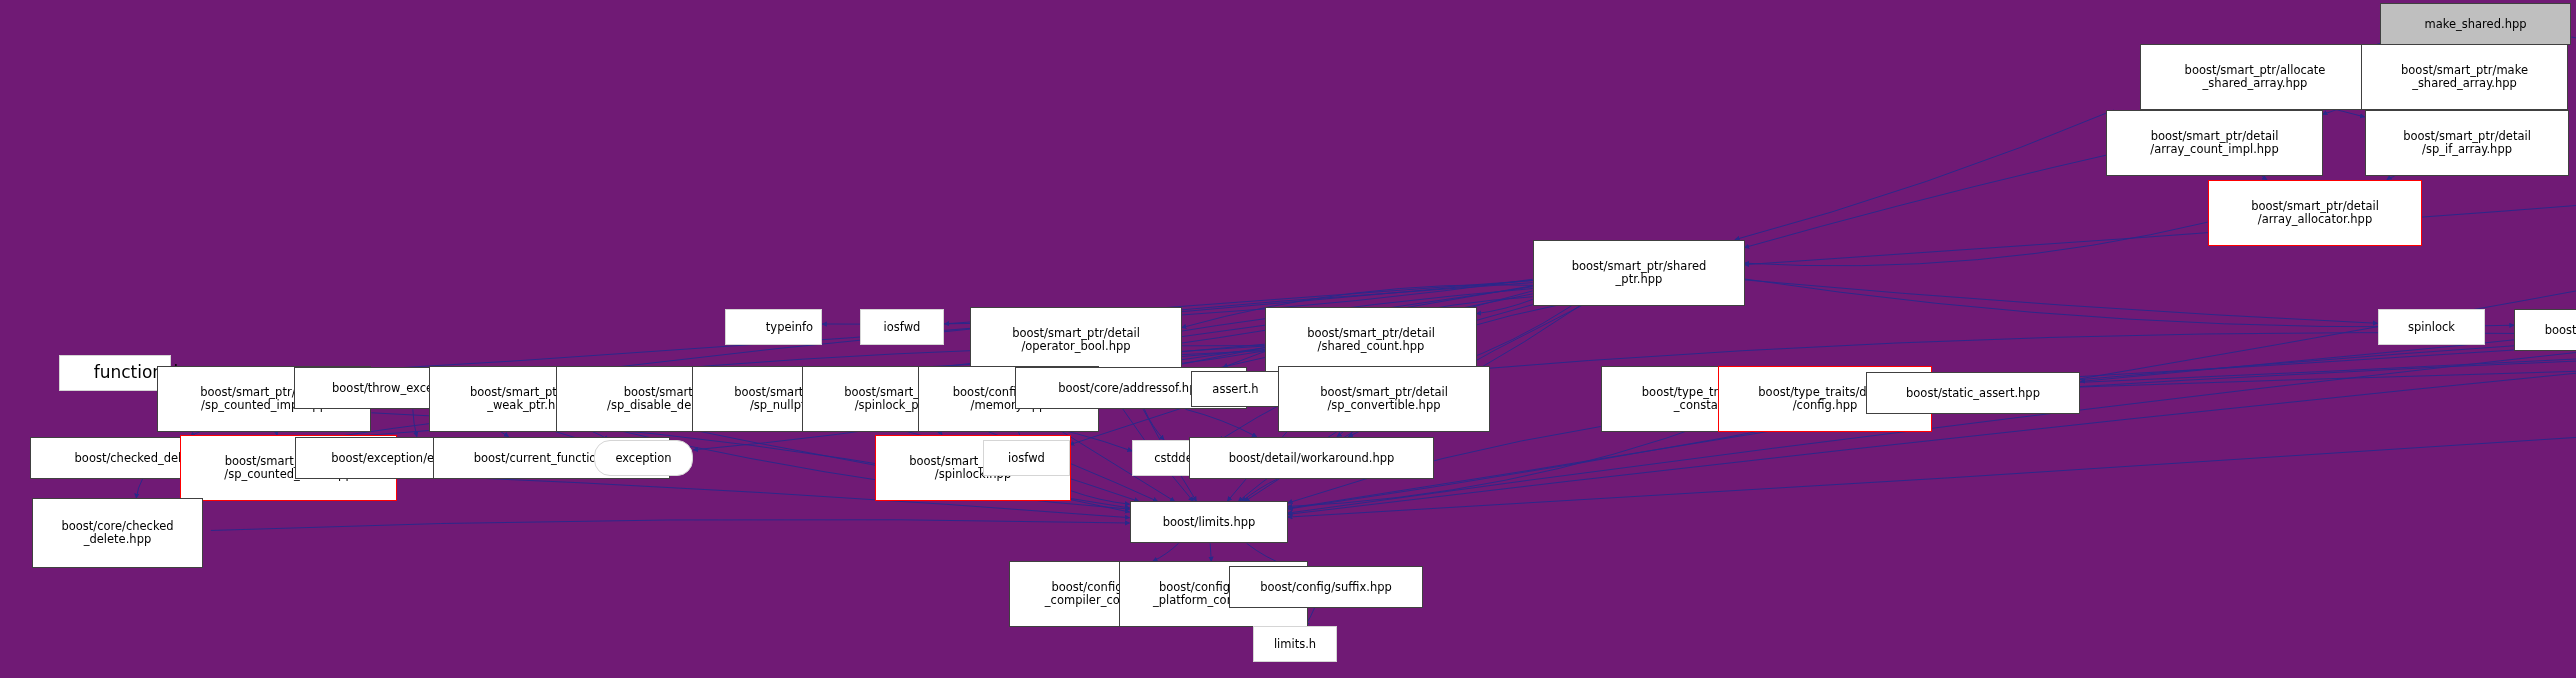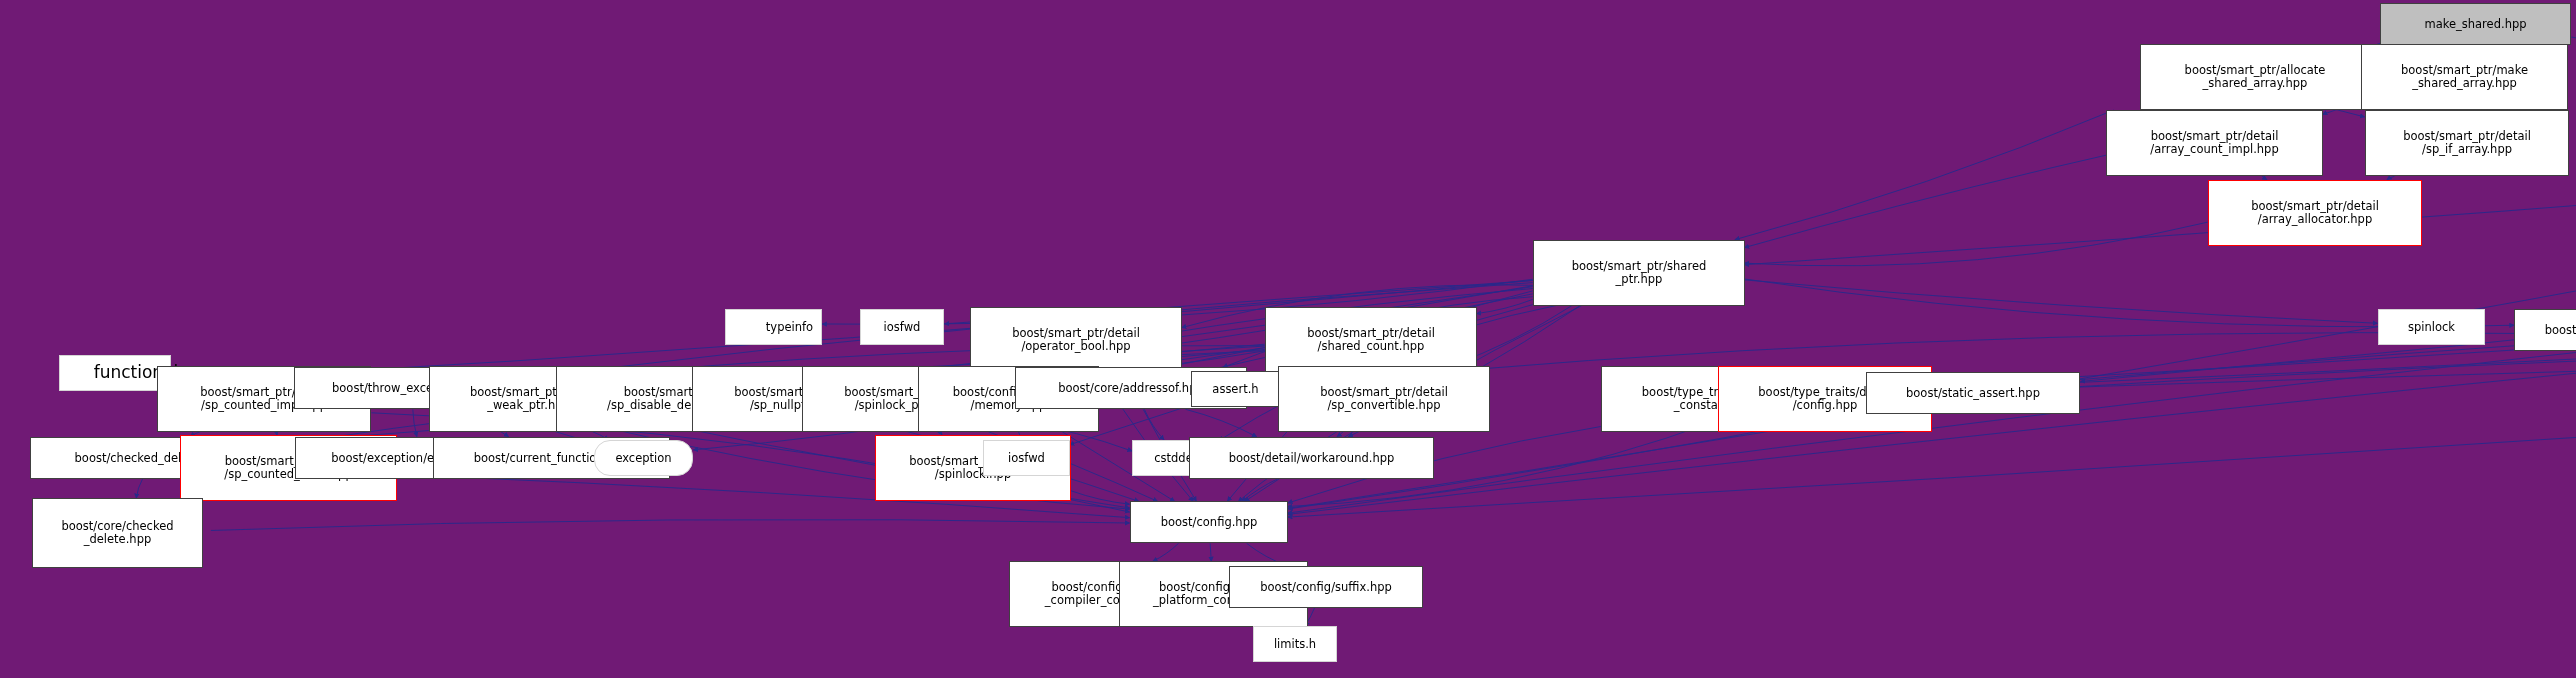--- a/index.html
+++ b/index.html
@@ -200,21 +200,21 @@
       <div class="node" style="left: 295px; top: 437px; width: 250px; height: 42px; font-size: 11.5px;">boost/exception/exception.hpp</div>
       <div class="node" style="left: 433px; top: 437px; width: 237px; height: 42px; font-size: 11.5px;">boost/current_function.hpp</div>
       <div class="node sys" style="left: 594px; top: 440px; width: 99px; height: 36px; font-size: 11.5px; border-radius: 16px;">exception</div>
       <div class="node red" style="left: 875px; top: 435px; width: 196px; height: 66px; font-size: 11.5px;">boost/smart_ptr/detail
 /spinlock.hpp</div>
       <div class="node sys" style="left: 983px; top: 440px; width: 87px; height: 36px; font-size: 11.5px;">iosfwd</div>
       <div class="node sys" style="left: 1132px; top: 440px; width: 87px; height: 36px; font-size: 11.5px;">cstddef</div>
       <div class="node" style="left: 1189px; top: 437px; width: 245px; height: 42px; font-size: 11.5px;">boost/detail/workaround.hpp</div>
       <div class="node" style="left: 32px; top: 498px; width: 171px; height: 70px; font-size: 11.5px;">boost/core/checked
 _delete.hpp</div>
-      <div class="node" style="left: 1130px; top: 501px; width: 158px; height: 42px; font-size: 11.5px;">boost/config.hpp</div>
+      <div class="node" style="left: 1130px; top: 501px; width: 158px; height: 42px; font-size: 11.5px;">boost/limits.hpp</div>
       <div class="node" style="left: 1009px; top: 561px; width: 194px; height: 66px; font-size: 11.5px;">boost/config/select
 _compiler_config.hpp</div>
       <div class="node" style="left: 1119px; top: 561px; width: 189px; height: 66px; font-size: 11.5px;">boost/config/select
 _platform_config.hpp</div>
       <div class="node" style="left: 1229px; top: 566px; width: 194px; height: 42px; font-size: 11.5px;">boost/config/suffix.hpp</div>
       <div class="node sys" style="left: 1253px; top: 626px; width: 84px; height: 36px; font-size: 11.5px;">limits.h</div>
     </div>
 </div>
 
 

